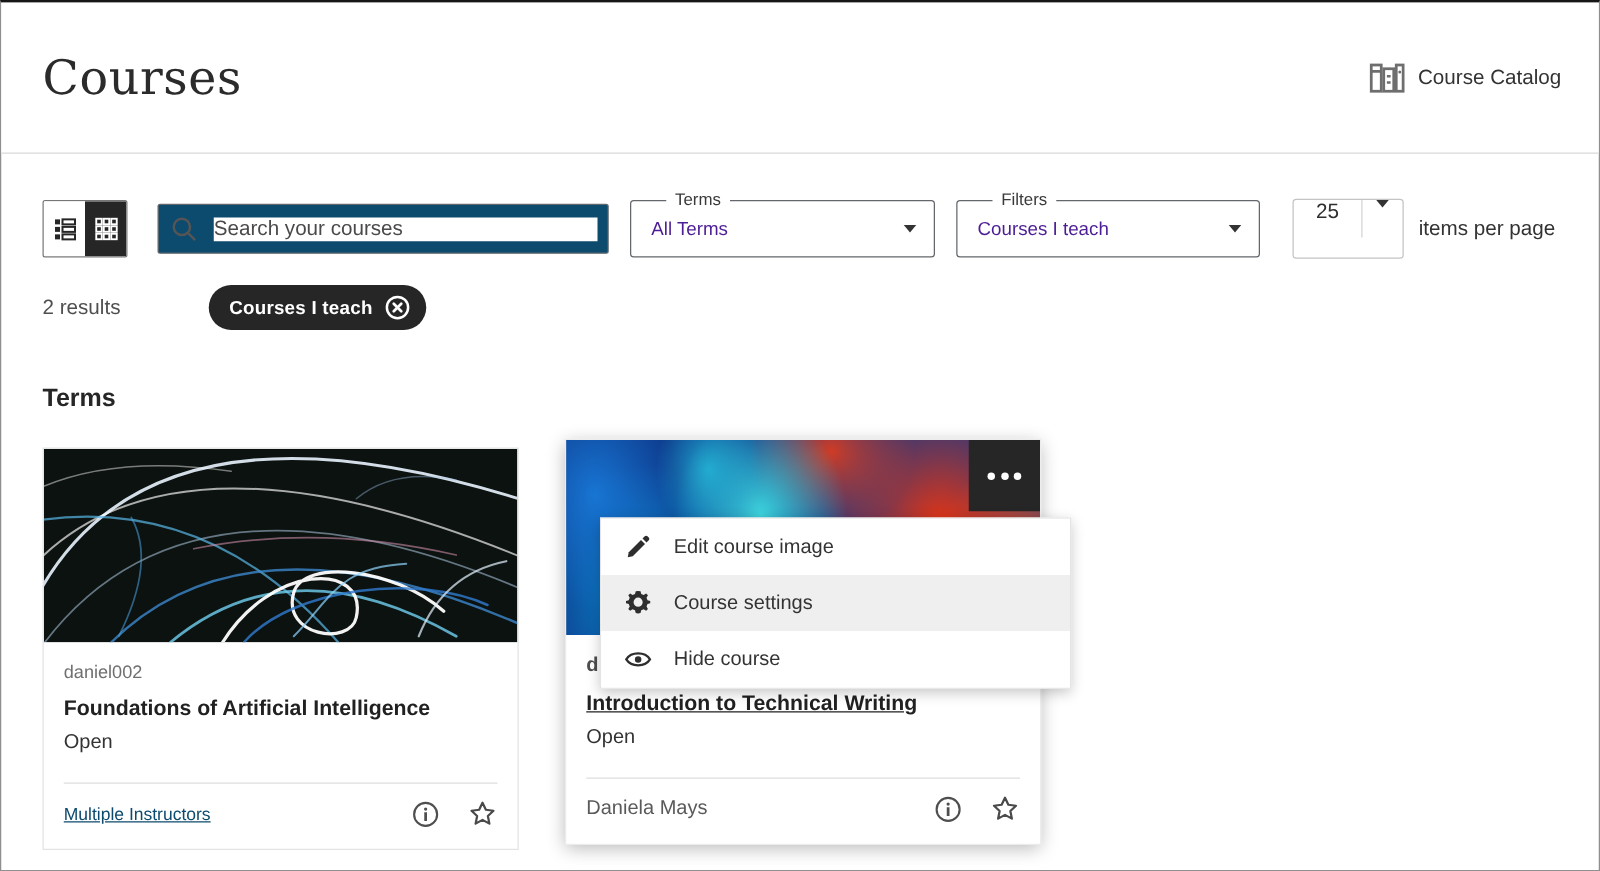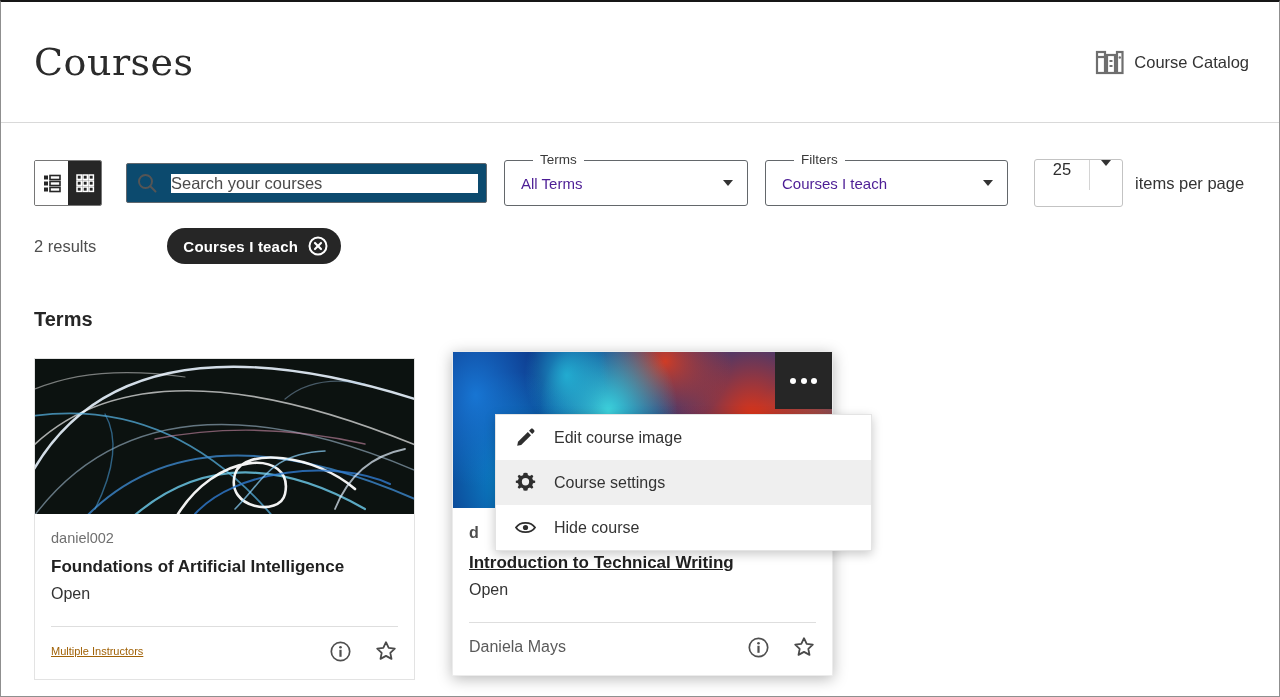--- a/index.html
+++ b/index.html
@@ -115,28 +115,28 @@
   .course-id.fragment { line-height:24px; font-weight:700; color:#4d4d4d; font-size:16px; }
   .course-title {
     display:inline-block; margin-top:5px; font-size:17px; font-weight:700; color:#212121;
     text-decoration:none; line-height:25px;
   }
   a.course-title.underlined { text-decoration:underline; font-weight:600; }
   .course-status { display:block; margin-top:2px; font-size:16px; color:#333; line-height:26px; }
 
   .card-divider { border:none; border-top:1px solid #dedede; margin:17px 16px 0 16px; }
   .card-footer { display:flex; align-items:center; padding:12px 16px 16px 16px; }
-  .instructors-link { font-size:11px; color:#a16207; text-decoration:underline; }
+  .instructors-link { font-size:14px; color:#0c4a6e; text-decoration:underline; }
   .instructor-name { font-size:16px; color:#5a5a5a; }
   .footer-icons { margin-left:auto; display:flex; align-items:center; gap:22px; }
   .icon-btn { background:none; border:none; cursor:pointer; display:flex; padding:0; }
 
   
   .context-menu {
-    position:absolute; left:42px; top:62px; width:377px; background:#fff;
+    position:absolute; left:27px; top:62px; width:377px; background:#fff;
     border:1px solid #e4e4e4; box-shadow:0 3px 10px rgba(0,0,0,.22); z-index:5;
   }
   .menu-item {
     height:45px; display:flex; align-items:center; gap:17px; padding:0 18px; cursor:pointer;
     background:#fff;
   }
   .menu-item.highlighted { background:#efefef; }
   .menu-item span { font-size:16px; color:#333; }
 </style>
 </head>

